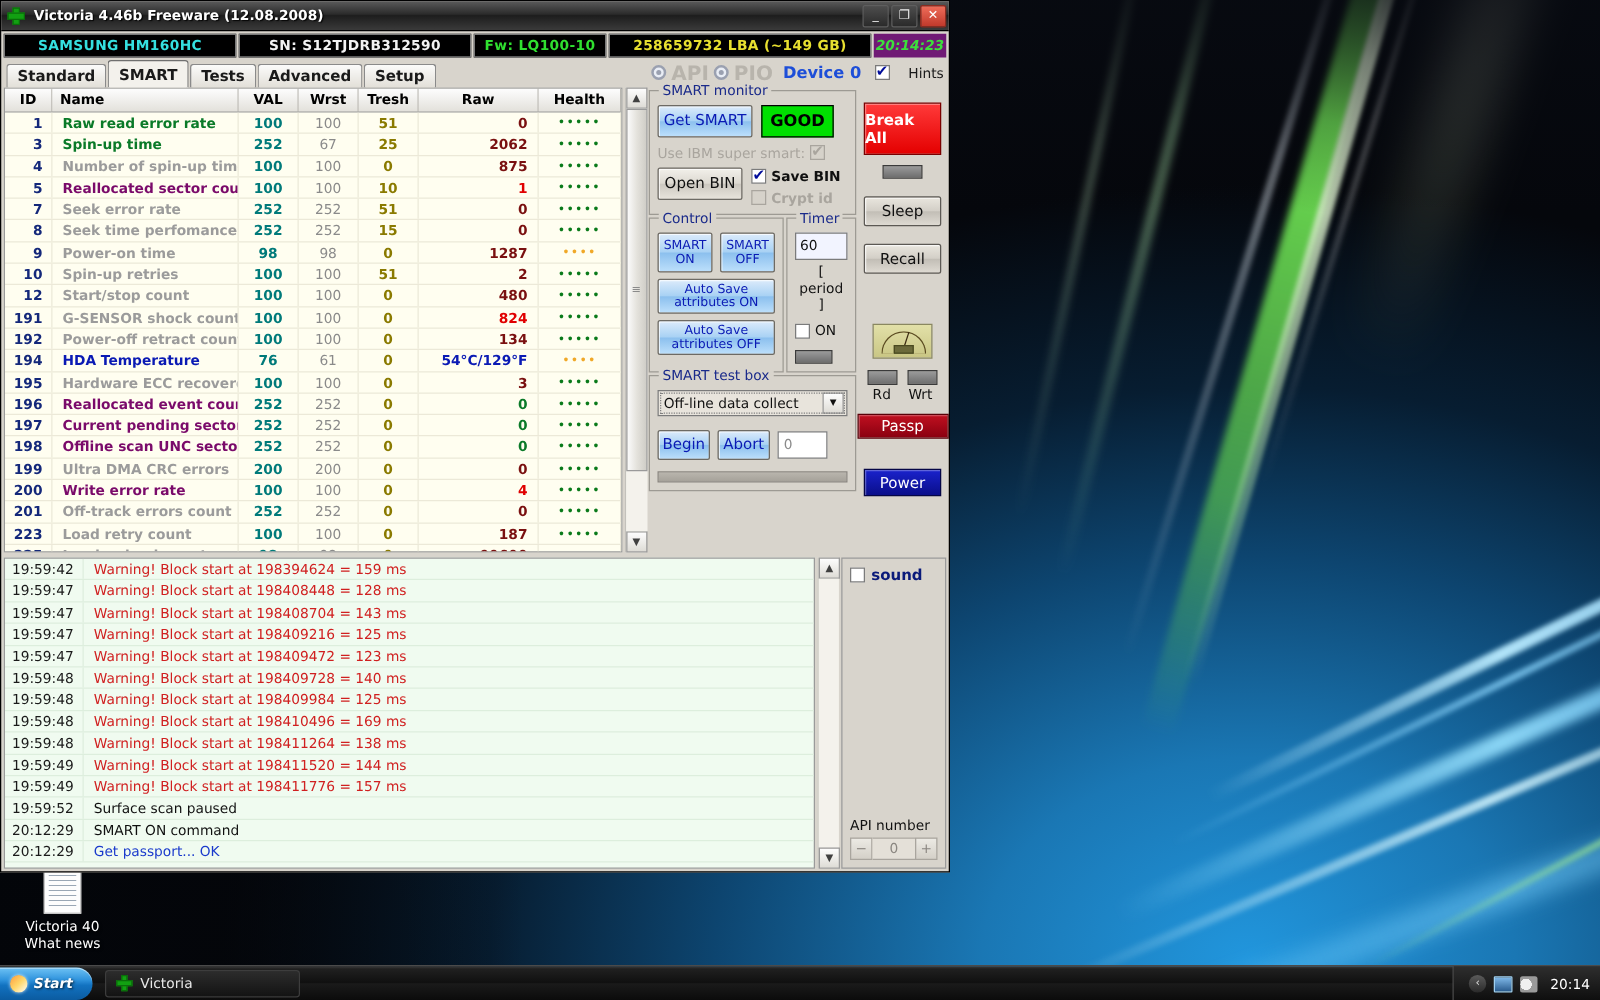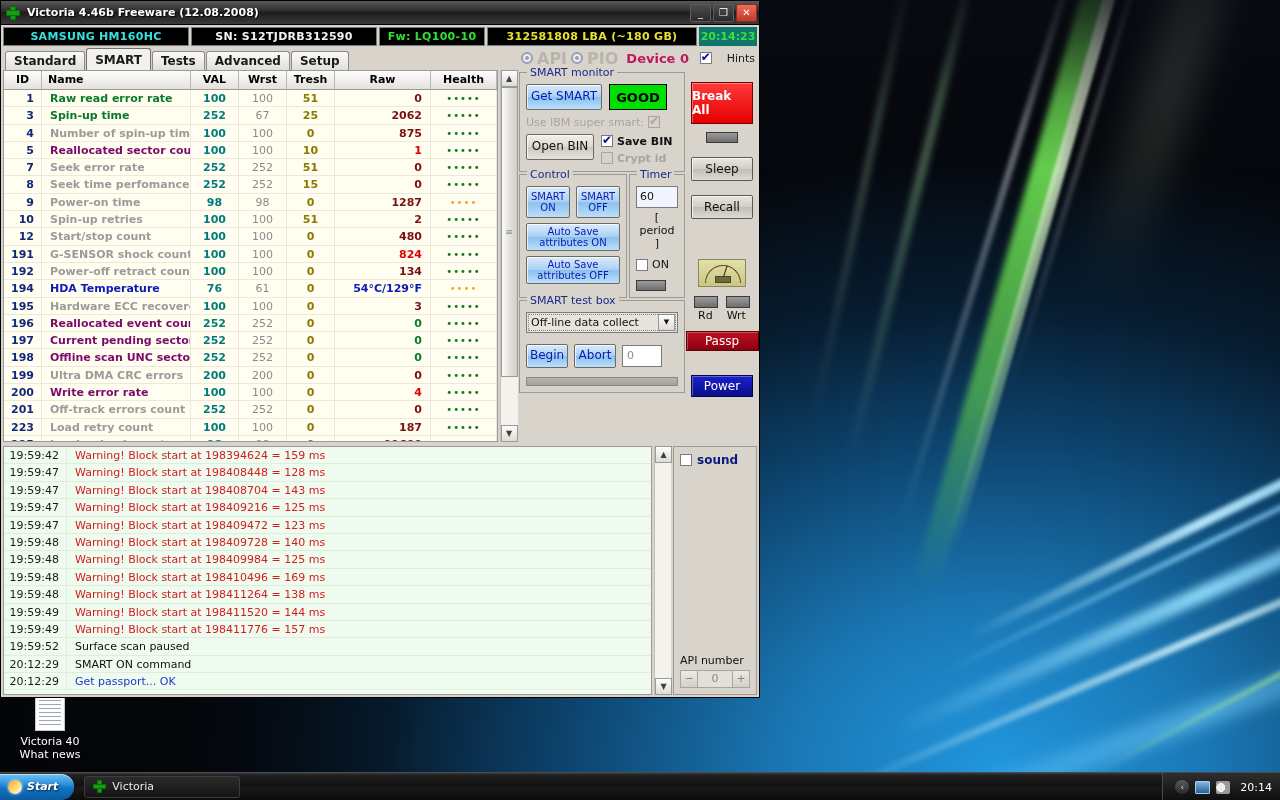--- a/index.html
+++ b/index.html
@@ -192,23 +192,23 @@
   .devcell {
     background: #000; border: 1px solid #7a7a7a;
     display: flex; align-items: center; justify-content: center;
     font-size: 11px; font-weight: bold; letter-spacing: .3px;
   }
   #dev-model { flex: 0 0 186px; color: #35e0e0; }
   #dev-sn    { flex: 0 0 186px; color: #f2f2f2; }
   #dev-fw    { flex: 0 0 106px; color: #30e030; }
   #dev-lba   { flex: 1 1 auto;  color: #e8e030; }
   #dev-time  {
-    flex: 0 0 58px; color: #3ce03c; background: #0f766e;
+    flex: 0 0 58px; color: #3ce03c; background: #701a75;
     display: flex; align-items: center; justify-content: center;
-    font-size: 11px; font-weight: bold;
+    font-size: 11px; font-weight: bold; font-style: italic;
   }
 
   
   #tabrow {
     height: 24px; display: flex; align-items: flex-end;
     padding: 2px 4px 0 4px; position: relative;
   }
   .tab {
     height: 19px; padding: 0 8px; margin-right: 1px;
     border: 1px solid #8a8a8a; border-bottom: none;
@@ -229,21 +229,21 @@
   .radio {
     width: 12px; height: 12px; border-radius: 50%;
     border: 2px solid #9aa0b0; background: #e9edf5;
     display: inline-block; position: relative; cursor: pointer;
   }
   .radio::after {
     content: ""; position: absolute; left: 2px; top: 2px;
     width: 4px; height: 4px; border-radius: 50%; background: #9aa0b0;
   }
   .rlabel { color: #b8b4ac; font-size: 16px; font-weight: bold; }
-  #device-badge { color: #be185d; font-weight: bold; font-size: 13px; margin-left: 4px; }
+  #device-badge { color: #1d4ed8; font-weight: bold; font-size: 13px; margin-left: 4px; }
   #hints-wrap { margin-left: auto; display: flex; align-items: center; gap: 3px; cursor: pointer; }
   .chk {
     width: 12px; height: 12px; background: #fff; border: 1px solid #7b7b7b;
     display: inline-block; position: relative;
   }
   .chk.on::after {
     content: "✔"; position: absolute; left: 0px; top: -3px;
     font-size: 12px; color: #000b9a; font-weight: bold;
   }
   .chk.dis { background: #d6d2ca; border-color: #a9a59e; }
@@ -538,21 +538,21 @@
     <div class="ttl">Victoria 4.46b Freeware (12.08.2008)</div>
     <div class="winbtn">_</div>
     <div class="winbtn">❐</div>
     <div class="winbtn close">✕</div>
   </div>
 
   <div id="devbar">
     <div class="devcell" id="dev-model">SAMSUNG HM160HC</div>
     <div class="devcell" id="dev-sn">SN: S12TJDRB312590</div>
     <div class="devcell" id="dev-fw">Fw: LQ100-10</div>
-    <div class="devcell" id="dev-lba">312581808 LBA (~180 GB)</div>
+    <div class="devcell" id="dev-lba">258659732 LBA (~149 GB)</div>
     <div id="dev-time">20:14:23</div>
   </div>
 
   <div id="tabrow">
     <div class="tab">Standard</div>
     <div class="tab active">SMART</div>
     <div class="tab">Tests</div>
     <div class="tab">Advanced</div>
     <div class="tab">Setup</div>
 

